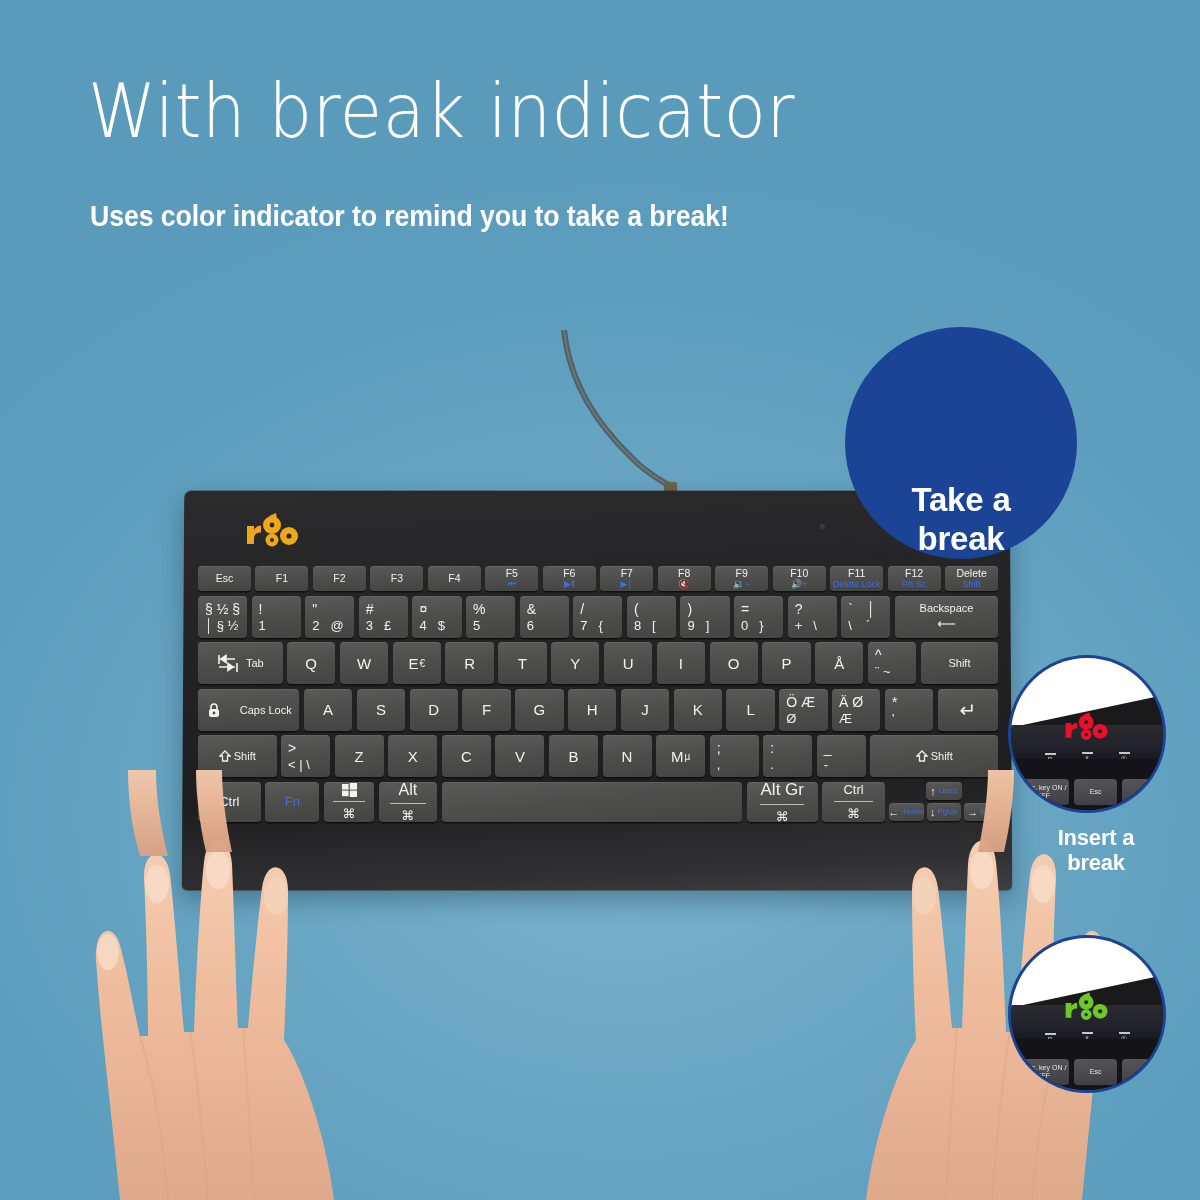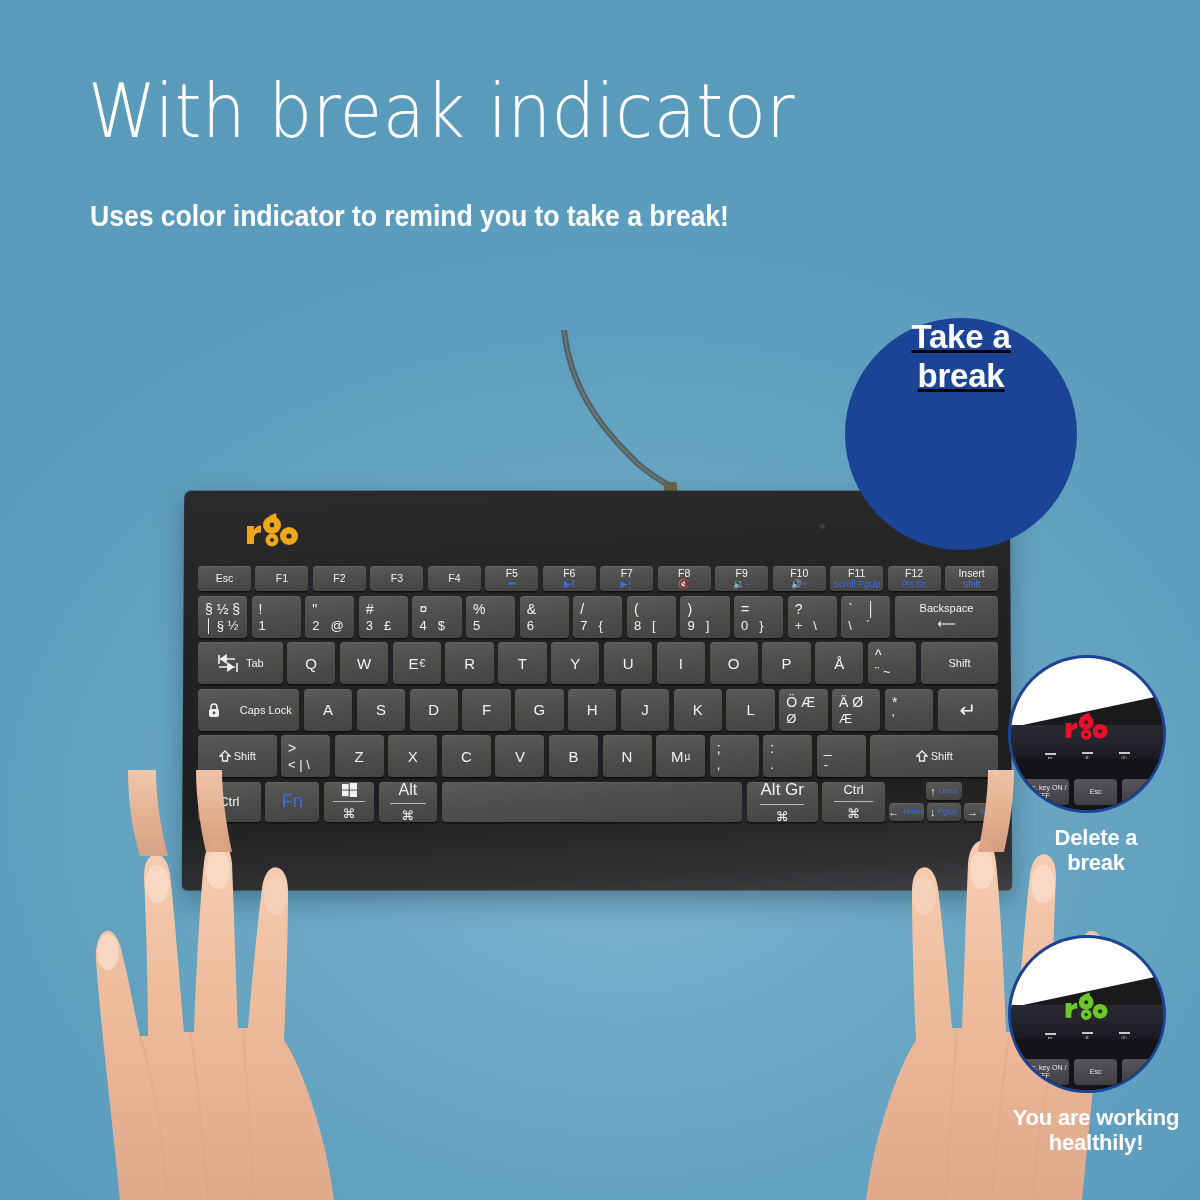--- a/index.html
+++ b/index.html
@@ -29,26 +29,25 @@
     position:absolute;left:90px;top:196px;
     width:760px;
     font-size:29px;line-height:1.42;
     color:#ffffff;font-weight:bold;
     letter-spacing:-.1px;
     transform:scaleX(.92);transform-origin:left top;
   }
 
   
   .badge{
-    position:absolute;left:845px;top:318px;width:232px;height:232px;
+    position:absolute;left:845px;top:327px;width:232px;height:232px;
     border-radius:50%;
     background:#1b4396;
-    display:flex;align-items:flex-start;justify-content:center;
+    display:flex;align-items:flex-end;justify-content:center;
     z-index:40;
-    text-decoration:underline;
   }
   .badge-text{
     color:#fff;font-weight:bold;font-size:33px;line-height:1.18;
     text-align:center;letter-spacing:-.2px;
   }
 
   
   .cable{position:absolute;left:520px;top:330px;width:200px;height:190px;z-index:5;}
 
   .kb{
@@ -213,32 +212,32 @@
           </div>
         <div class="key small">
             <div>
               <div class="fnlbl">F10</div>
               <div class="fnsym">🔊+</div>
             </div>
           </div>
         <div class="key small">
             <div>
               <div class="fnlbl">F11</div>
-              <div class="fnsym">Scroll PgUp</div>
+              <div class="fnsym">Delete Lock</div>
             </div>
           </div>
         <div class="key small">
             <div>
               <div class="fnlbl">F12</div>
               <div class="fnsym">Prt Sc</div>
             </div>
           </div>
         <div class="key small">
             <div>
-              <div class="fnlbl">Insert</div>
+              <div class="fnlbl">Delete</div>
               <div class="fnsym">Shift</div>
             </div>
           </div>
       </div>
 
       <div class="krow num">
         <div class="key">
             <div class="dual">
               <span class="top">§ ½ §</span>
               <span class="bot">│ § ½</span>
@@ -525,21 +524,21 @@
           </svg>
           <span class="kcap" style="margin-left:3px">Shift</span>
         </div>
       </div>
 
       <div class="krow mod">
         <div class="key" style="flex:1.5 1 0">
             <span class="kcap" style="font-size:13px">Ctrl</span>
           </div>
         <div class="key" style="flex:1.3 1 0">
-            <span class="kcap bluetxt" style="font-size:18px">Fn</span>
+            <span class="kcap bluetxt" style="font-size:13px">Fn</span>
           </div>
         <div class="key" style="flex:1.2 1 0">
           <div class="split">
             <svg width="15" height="14" viewBox="0 0 15 14">
               <rect x="0" y="1" width="6.6" height="5.6" fill="#f2f2f2"></rect>
               <rect x="7.8" y="0" width="7.2" height="6.6" fill="#f2f2f2"></rect>
               <rect x="0" y="7.6" width="6.6" height="5.6" fill="#f2f2f2"></rect>
               <rect x="7.8" y="7.6" width="7.2" height="6.4" fill="#f2f2f2"></rect>
             </svg>
             <div class="line"></div>
@@ -722,21 +721,21 @@
           </div>
         <div class="ikey" style="flex:1">
             <span>Esc</span>
           </div>
         <div class="ikey" style="flex:.8">
             <span></span>
           </div>
       </div>
     </div>
     <div class="inset-cap">
-      <div>Delete a</div>
+      <div>Insert a</div>
       <div>break</div>
     </div>
   </div>
 
   <div class="inset" style="left:1008px;top:935px;width:176px">
     <div class="inset-circle">
       <div class="inset-white"></div>
       <div class="inset-strip"></div>
       <svg class="inset-logo" viewBox="0 0 56 40">
         <g fill="#6ec82a">
@@ -769,19 +768,15 @@
             <span>Func. key ON / OFF</span>
           </div>
         <div class="ikey" style="flex:1">
             <span>Esc</span>
           </div>
         <div class="ikey" style="flex:.8">
             <span></span>
           </div>
       </div>
     </div>
-    <div class="inset-cap">
-      <div>You are working</div>
-      <div>healthily!</div>
-    </div>
   </div>
 
 </div>
 
 </body></html>

